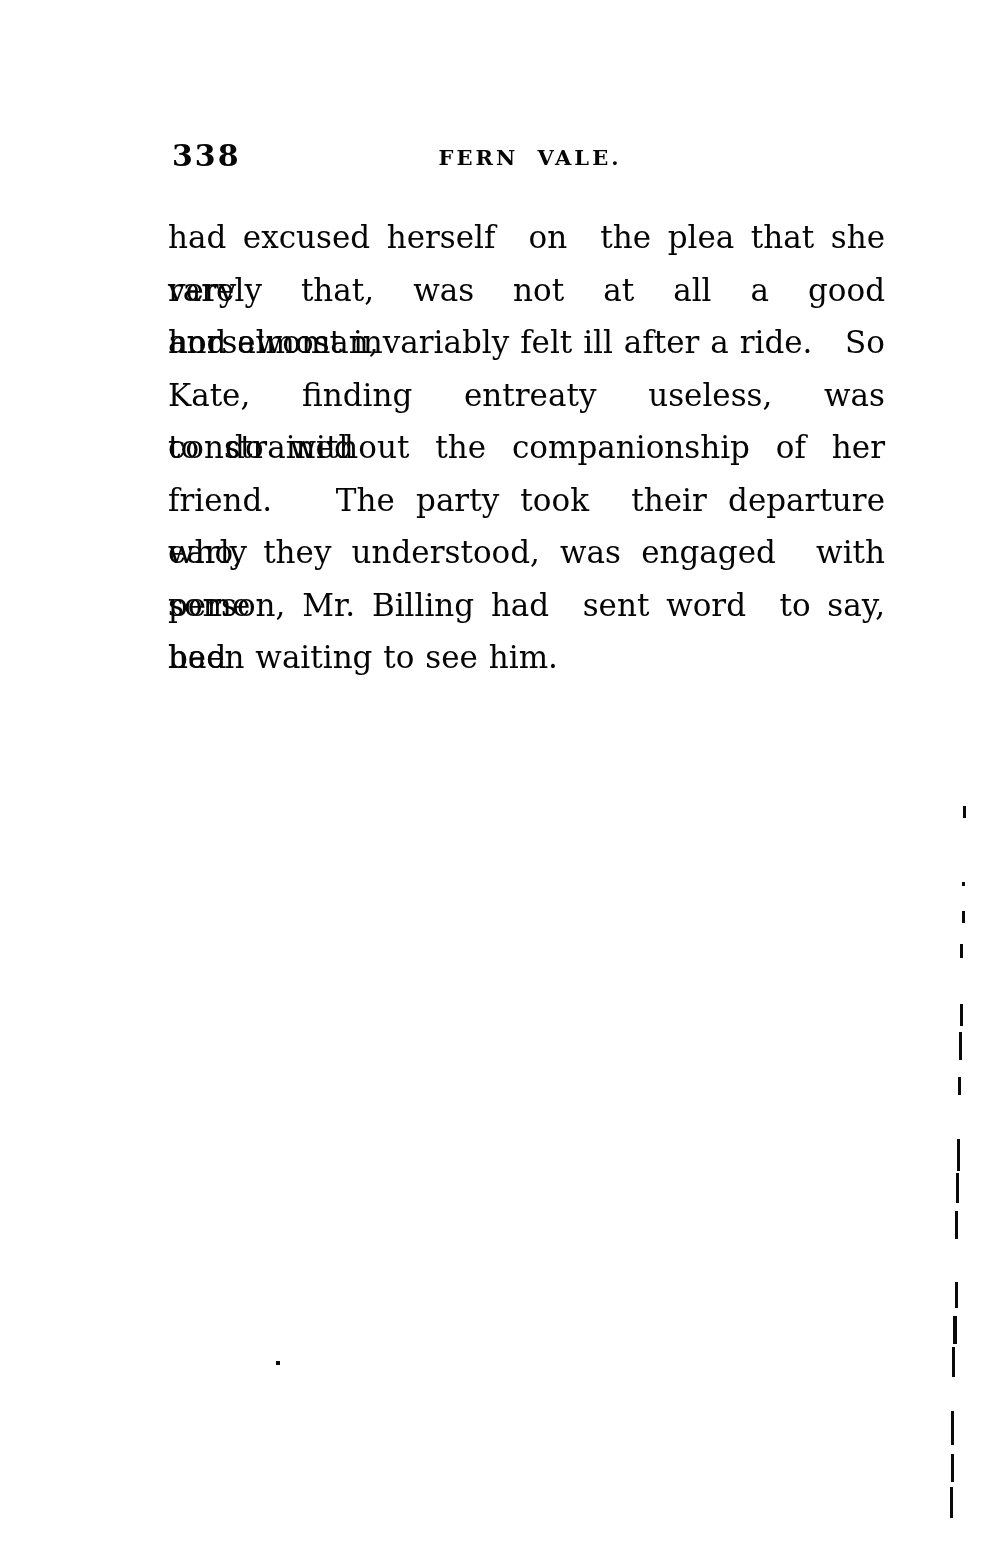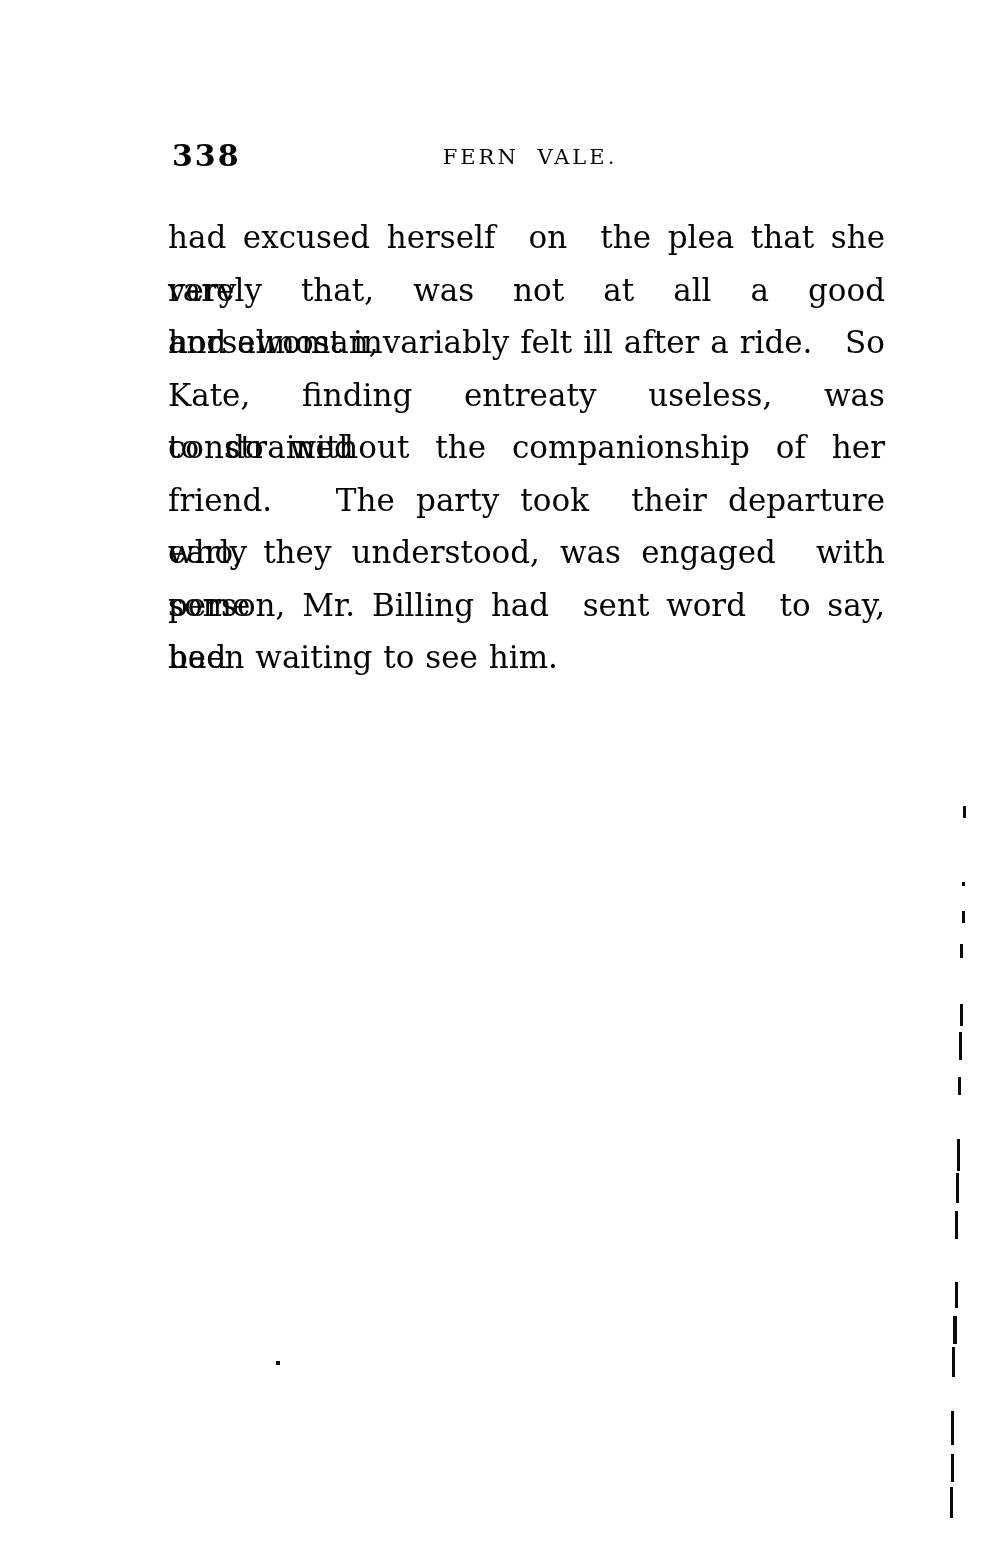--- a/index.html
+++ b/index.html
@@ -26,21 +26,21 @@
     letter-spacing: 2px;
     color: #050505;
   }
   #running-title {
     position: absolute;
     left: 400px;
     top: 145px;
     width: 260px;
     text-align: center;
     font-size: 21px;
-    font-weight: normal;
+    font-weight: bold;
     letter-spacing: 3px;
     word-spacing: 9px;
     color: #050505;
   }
   #body-text {
     position: absolute;
     left: 168px;
     top: 211px;
     width: 717px;
   }

